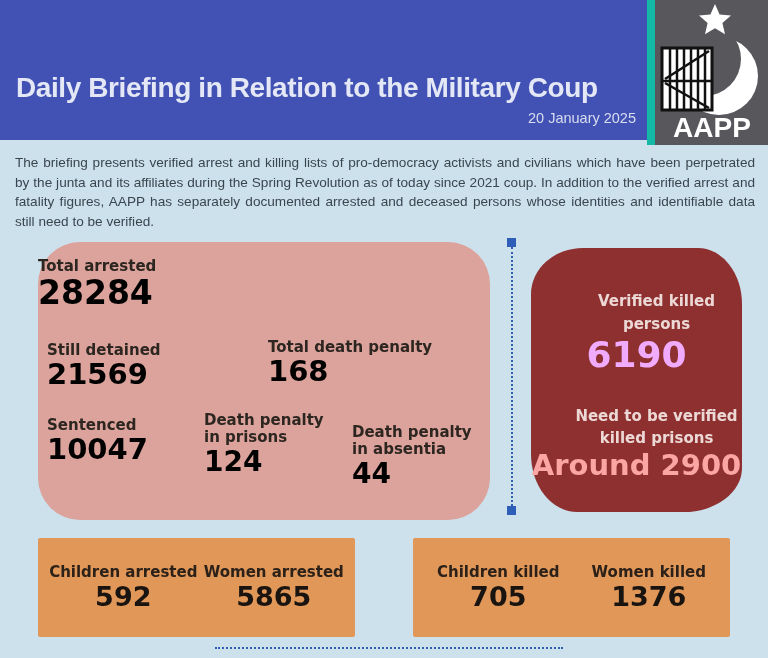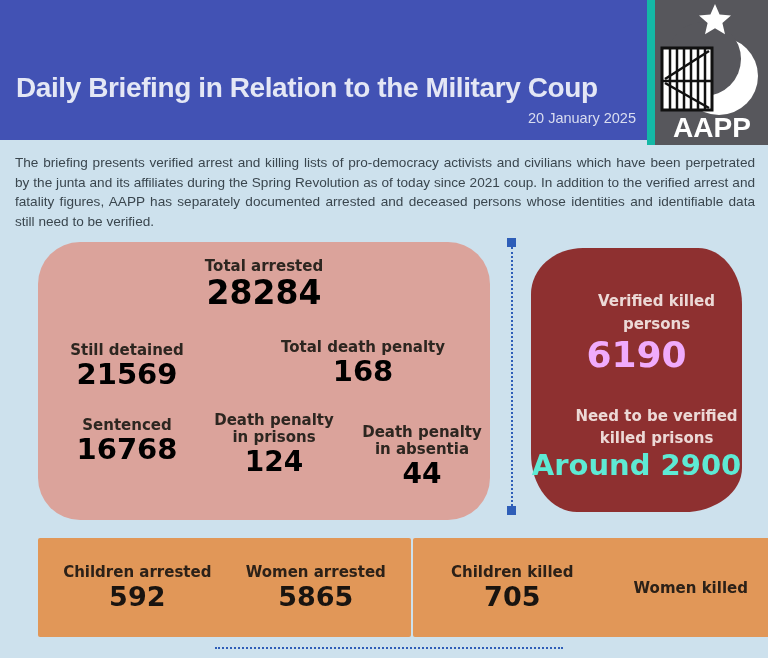--- a/index.html
+++ b/index.html
@@ -36,21 +36,21 @@
     font-family:"Liberation Sans", sans-serif;
     font-size:13.6px; line-height:1.44; color:#3a464e;
     text-align:justify;
   }
 
   
   .pink-box {
     position:absolute; left:38px; top:242px; width:452px; height:278px;
     background:#dba39b; border-radius:42px;
   }
-  .stat { position:absolute; text-align:center; color:#221c18; }
+  .stat { position:absolute; color:#221c18; }
   .stat .lbl { font-size:15px; font-weight:bold; line-height:1.15; color:#2d2620; }
   .stat .val { font-weight:bold; color:#000000; line-height:1.1; }
 
   .stat-total            { left:0; right:0; top:16px; }
   .stat-total .val       { font-size:33px; }
   .stat-detained         { left:9px;  width:160px; top:100px; }
   .stat-dp-total         { left:230px; width:190px; top:97px; }
   .stat-detained .val, .stat-dp-total .val, .stat-sentenced .val { font-size:29px; }
   .stat-sentenced        { left:9px;  width:160px; top:175px; }
   .stat-dp-prisons       { left:166px; width:140px; top:170px; }
@@ -67,27 +67,27 @@
 
   
   .red-box {
     position:absolute; left:531px; top:248px; width:211px; height:264px;
     background:#8e3030;
     border-radius: 52px 44px 58px 46px / 46px 56px 44px 58px;
     text-align:center; color:#eedcda;
   }
   .red-box .lbl { font-size:15px; font-weight:bold; line-height:1.5; color:#ecd9d6;margin-left:40px; }
   .red-box .big { font-size:36px; font-weight:bold; color:#f0abfc; line-height:1.1; }
-  .red-box .around { font-size:29px; font-weight:bold; color:#5eead4; line-height:1.1; }
+  .red-box .around { font-size:29px; font-weight:bold; color:#fca5a5; line-height:1.1; }
   .rb-verified-label { margin-top:42px; }
   .rb-need-label { margin-top:30px; }
 
   
   .orange-box {
-    position:absolute; top:538px; width:373px; height:99px;
+    position:absolute; top:538px; width:317px; height:99px;
     background:#e19758; border-radius:2px;
     display:flex; align-items:center; justify-content:space-around;
     padding:0 8px; box-sizing:border-box;
   }
   .orange-left  { left:38px; }
   .orange-right { left:413px; }
   .o-stat { text-align:center; }
   .o-stat .lbl { font-size:15px; font-weight:bold; color:#2c2118; line-height:1.2; }
   .o-stat .val { font-size:27px; font-weight:bold; color:#191410; line-height:1.15; }
 
@@ -146,21 +146,21 @@
     <div class="stat stat-detained">
       <div class="lbl">Still detained</div>
       <div class="val">21569</div>
     </div>
     <div class="stat stat-dp-total">
       <div class="lbl">Total death penalty</div>
       <div class="val">168</div>
     </div>
     <div class="stat stat-sentenced">
       <div class="lbl">Sentenced</div>
-      <div class="val">16768</div>
+      <div class="val">10047</div>
     </div>
     <div class="stat stat-dp-prisons">
       <div class="lbl">Death penalty in prisons</div>
       <div class="val">124</div>
     </div>
     <div class="stat stat-dp-absentia">
       <div class="lbl">Death penalty in absentia</div>
       <div class="val">44</div>
     </div>
   </div>
@@ -190,18 +190,19 @@
     </div>
   </div>
 
   <div class="orange-box orange-right">
     <div class="o-stat">
       <div class="lbl">Children killed</div>
       <div class="val">705</div>
     </div>
     <div class="o-stat">
       <div class="lbl">Women killed</div>
+      <div class="val">1376</div>
     </div>
   </div>
 
   <div class="h-dots"></div>
 
 </div>
 
 </body></html>

